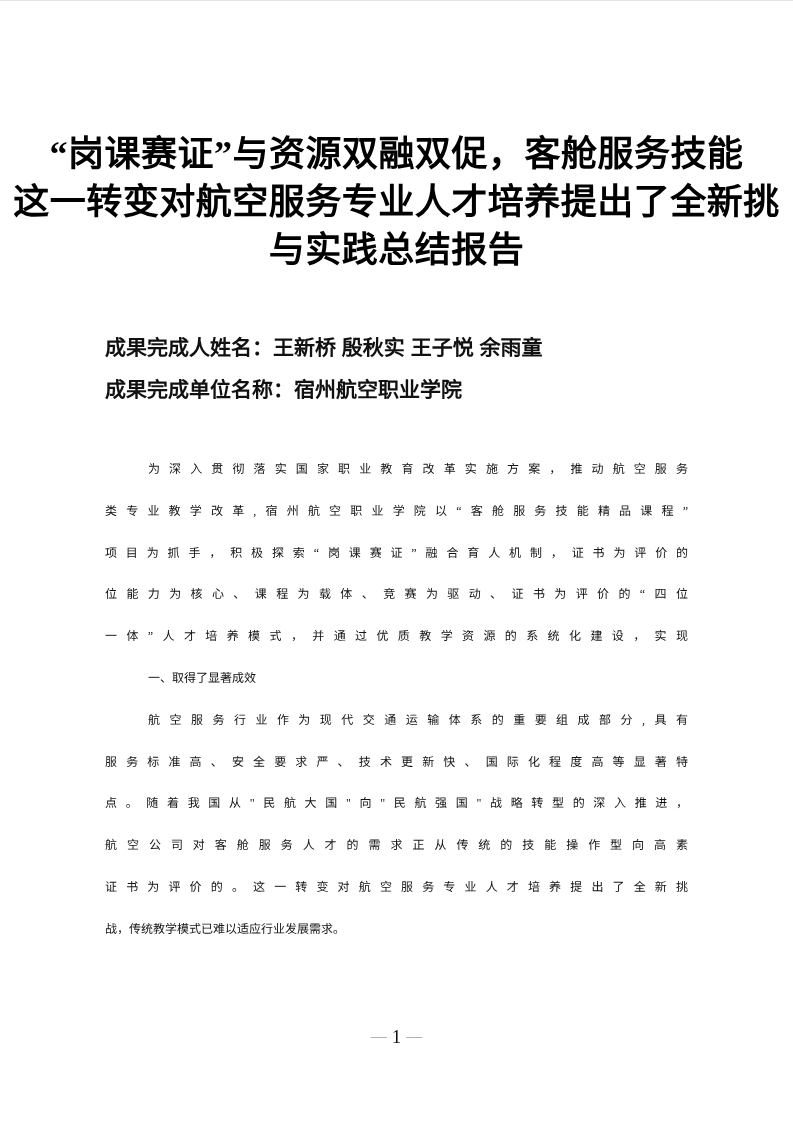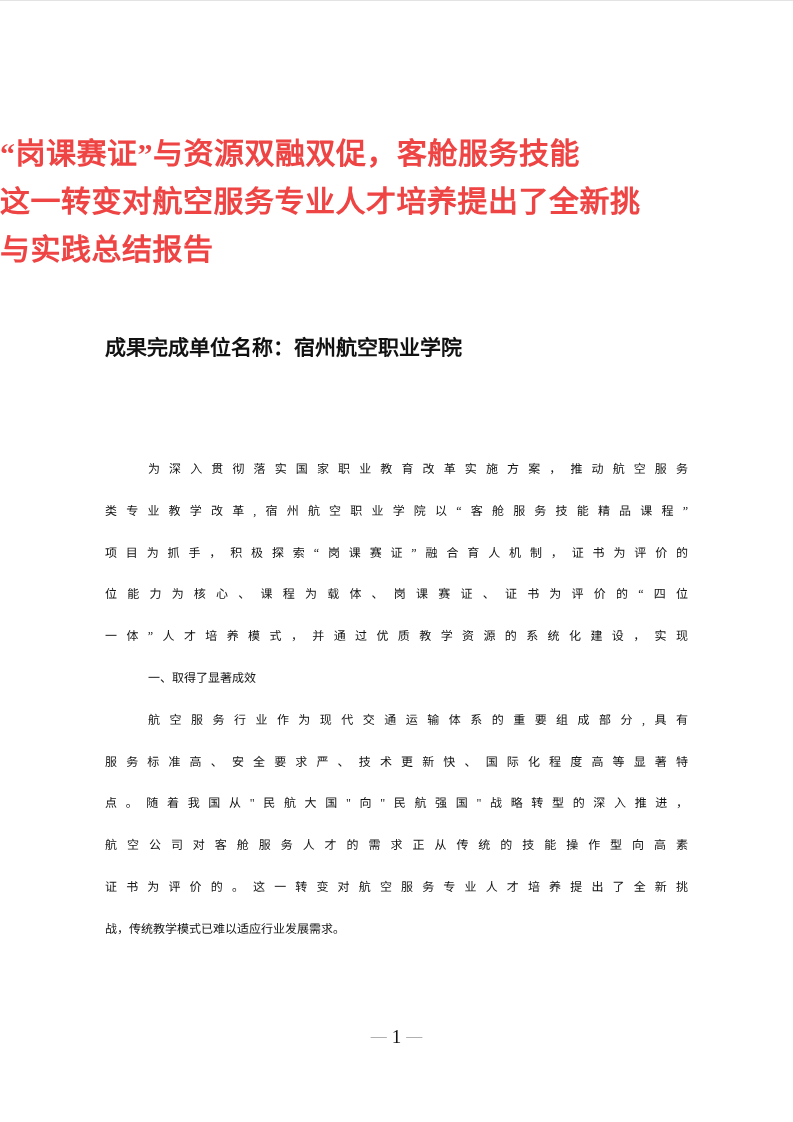--- a/index.html
+++ b/index.html
@@ -20,25 +20,26 @@
     position: absolute;
     top: 0; left: 0; right: 0;
     height: 1px;
     background: #e3e3e3;
   }
   .title-block {
     position: absolute;
     top: 130px;
     left: 0;
     right: 0;
+    text-align: center;
     font-family: "Liberation Serif", serif;
     font-weight: 700;
-    font-size: 30px;
+    font-size: 36px;
     line-height: 48px;
-    color: #ef4444;
+    color: #000000;
     letter-spacing: 0.5px;
   }
   .title-line { white-space: nowrap; }
   .meta-block {
     position: absolute;
     top: 327px;
     left: 105px;
     right: 105px;
     font-family: "Liberation Sans", sans-serif;
     font-weight: 700;
@@ -94,28 +95,29 @@
 <div class="page">
   <div class="page-top-edge"></div>
 
   <div class="title-block">
     <div class="title-line">“岗课赛证”与资源双融双促，客舱服务技能</div>
     <div class="title-line">这一转变对航空服务专业人才培养提出了全新挑</div>
     <div class="title-line">与实践总结报告</div>
   </div>
 
   <div class="meta-block">
+    <div class="meta-line"><span>成果完成人姓名：</span><span>王新桥 殷秋实 王子悦 余雨童</span></div>
     <div class="meta-line"><span>成果完成单位名称：</span><span>宿州航空职业学院</span></div>
   </div>
 
   <div class="body-block">
     <div class="body-line indent justify">为深入贯彻落实国家职业教育改革实施方案，推动航空服务</div>
     <div class="body-line justify">类专业教学改革,宿州航空职业学院以“客舱服务技能精品课程”</div>
     <div class="body-line justify">项目为抓手，积极探索“岗课赛证”融合育人机制，证书为评价的</div>
-    <div class="body-line justify">位能力为核心、课程为载体、岗课赛证、证书为评价的“四位</div>
+    <div class="body-line justify">位能力为核心、课程为载体、竞赛为驱动、证书为评价的“四位</div>
     <div class="body-line justify">一体”人才培养模式，并通过优质教学资源的系统化建设，实现</div>
     <div class="body-line indent">一、取得了显著成效</div>
     <div class="body-line indent justify">航空服务行业作为现代交通运输体系的重要组成部分,具有</div>
     <div class="body-line justify">服务标准高、安全要求严、技术更新快、国际化程度高等显著特</div>
     <div class="body-line justify">点。随着我国从"民航大国"向"民航强国"战略转型的深入推进，</div>
     <div class="body-line justify">航空公司对客舱服务人才的需求正从传统的技能操作型向高素</div>
     <div class="body-line justify">证书为评价的。这一转变对航空服务专业人才培养提出了全新挑</div>
     <div class="body-line">战，传统教学模式已难以适应行业发展需求。</div>
   </div>
 

